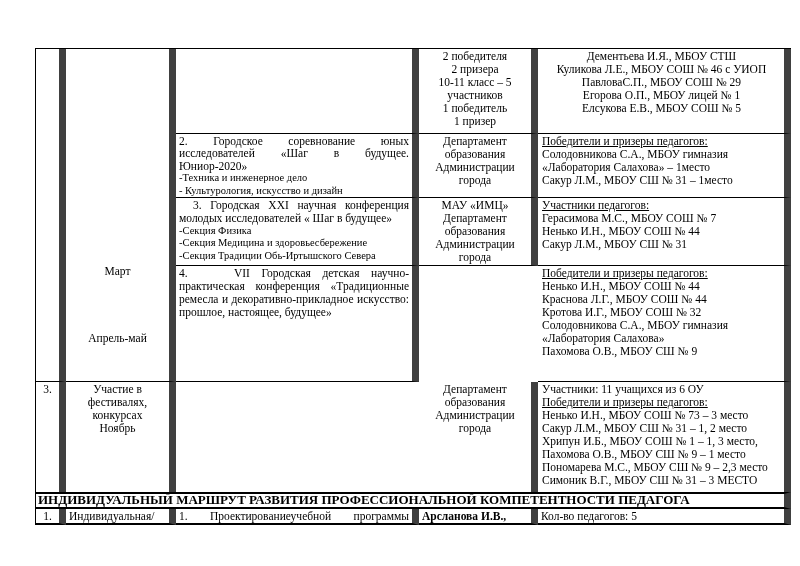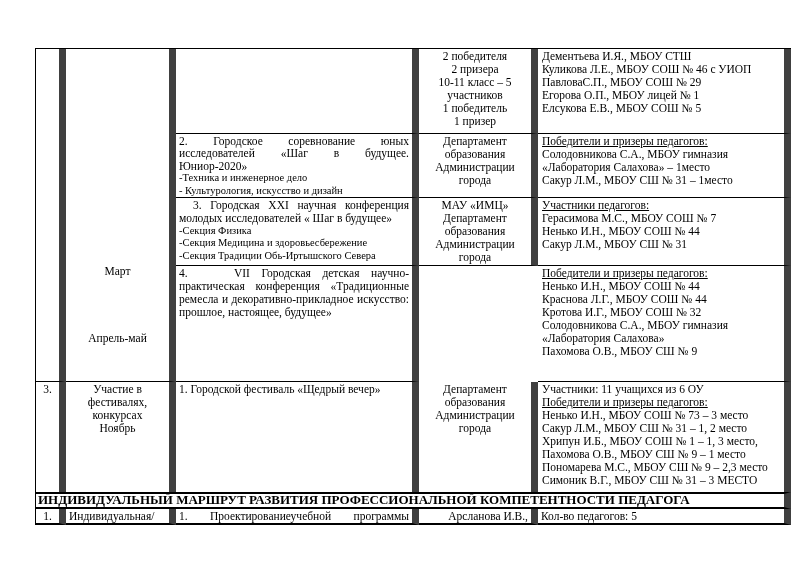--- a/index.html
+++ b/index.html
@@ -25,21 +25,21 @@
   .indent{text-indent:14px;}
   .items{font-size:10.5px;line-height:12.4px;white-space:pre-line;}
   .tight{line-height:12.4px;}
   .u{text-decoration:underline;}
   .res{padding-left:4px;}
   
   .g-num-top{grid-area:1/1/5/2;}
   .g-months{grid-area:1/2/5/3;text-align:center;}
   .g-a-event{grid-area:1/3/2/4;}
   .g-a-org{grid-area:1/4/2/5;}
-  .g-a-res{grid-area:1/5/2/6;}
+  .g-a-res{grid-area:1/5/2/6;text-align:center;}
   .g-b-event{grid-area:2/3/3/4;}
   .g-b-org{grid-area:2/4/3/5;}
   .g-b-res{grid-area:2/5/3/6;}
   .g-c-event{grid-area:3/3/4/4;}
   .g-c-org{grid-area:3/4/4/5;}
   .g-c-res{grid-area:3/5/4/6;}
   .g-d-event{grid-area:4/3/5/4;}
   .g-d-org{grid-area:4/4/5/5;}
   .g-d-res{grid-area:4/5/5/6;}
   .g-e-num{grid-area:5/1/6/2;border-bottom:none;}
@@ -47,21 +47,21 @@
   .g-e-event{grid-area:5/3/6/4;border-bottom:none;}
   .g-e-org{grid-area:5/4/6/5;border-bottom:none;}
   .g-e-res{grid-area:5/5/6/6;border-bottom:none;}
   .g-hdr{
     grid-area:6/1/7/6;border-top:2px solid #000;border-bottom:2px solid #000;
     font-weight:bold;padding:0 2px;font-size:13px;line-height:12px;
   }
   .g-f-num{grid-area:7/1/8/2;border-bottom:2px solid #000;}
   .g-f-act{grid-area:7/2/8/3;border-bottom:2px solid #000;}
   .g-f-event{grid-area:7/3/8/4;border-bottom:2px solid #000;text-align:justify;-moz-text-align-last:justify;text-align-last:justify;}
-  .g-f-org{grid-area:7/4/8/5;border-bottom:2px solid #000;text-align:right;}
+  .g-f-org{grid-area:7/4/8/5;border-bottom:2px solid #000;text-align:left;font-weight:bold;}
   .g-f-res{grid-area:7/5/8/6;border-bottom:2px solid #000;}
   .m1{margin-top:215px;}
   .m2{margin-top:54px;}
 </style>
 </head>
 <body>
 
 <div class="tbl">
 
   <div class="cell g-num-top"></div>
@@ -124,21 +124,20 @@
 Пахомова О.В., МБОУ СШ № 9</div>
   </div>
 
   <div class="cell g-e-num c">3.</div>
   <div class="cell g-e-act c">
     <div class="pre">Участие в
 фестивалях,
 конкурсах</div>
     <div>Ноябрь</div>
   </div>
-  <div class="cell g-e-event">1. Городской фестиваль «Щедрый вечер»</div>
   <div class="cell g-e-org c pre">Департамент образования Администрации города</div>
   <div class="cell g-e-res res">
     <div>Участники: 11 учащихся из 6 ОУ</div>
     <div class="u">Победители и призеры педагогов:</div>
     <div class="pre">Ненько И.Н., МБОУ СОШ № 73 – 3 место
 Сакур Л.М., МБОУ СШ № 31 – 1, 2 место
 Хрипун И.Б., МБОУ СОШ № 1 – 1, 3 место,
 Пахомова О.В., МБОУ СШ № 9 – 1 место
 Пономарева М.С., МБОУ СШ № 9 – 2,3 место
 Симоник В.Г., МБОУ СШ № 31 – 3 МЕСТО</div>

